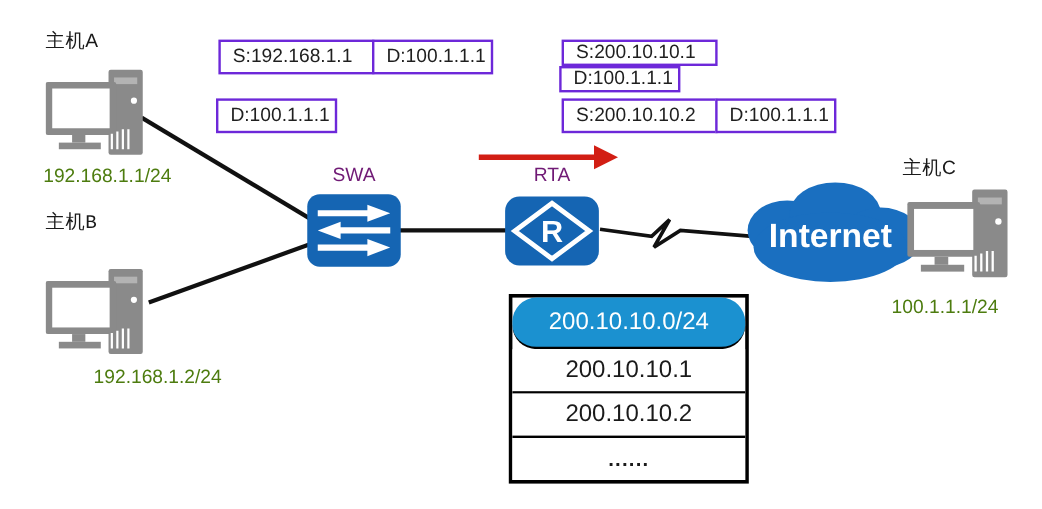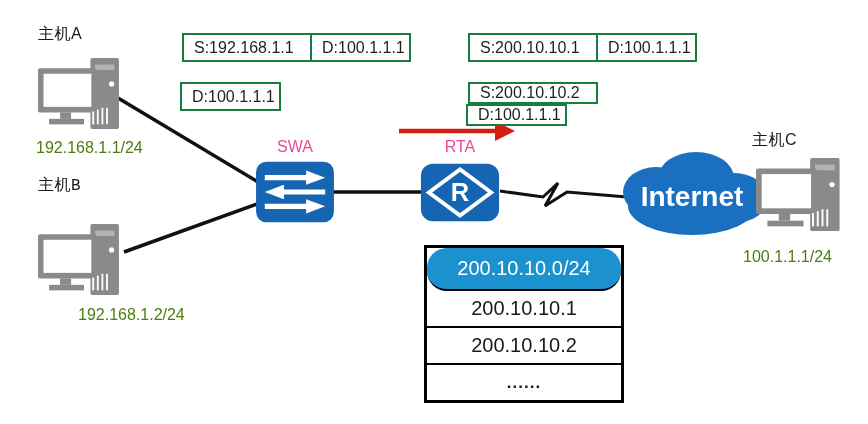--- a/index.html
+++ b/index.html
@@ -25,33 +25,33 @@
     text-align:left;z-index:2;
     letter-spacing:0.5px;
   }
   .ip-label{
     position:absolute;
     font-size:16px;color:#4d7c0f;
     z-index:2;white-space:nowrap;
   }
   .device-label{
     position:absolute;
-    font-size:16px;color:#ec4899;
+    font-size:16px;color:#701a75;
     text-align:center;z-index:2;
   }
   .icon{position:absolute;z-index:1;}
 
   
   .pkt{
     position:absolute;display:flex;
     height:29px;z-index:2;background:#fff;
   }
   .pkt-cell{
     display:flex;align-items:center;
-    border:2px solid #15803d;
+    border:2px solid #6d28d9;
     background:#fff;
     font-size:16px;color:#1f1f1f;
     padding-left:10px;box-sizing:border-box;
     white-space:nowrap;
   }
   .pkt-cell.s{width:130px;}
   .pkt-cell.d{width:101px;margin-left:-2px;}
 
   
   .nat-table{
@@ -132,25 +132,25 @@
   <div class="ip-label" style="left:34px;top:306px;margin-left:44px;">192.168.1.2/24</div>
 
   <div class="pkt" style="left:182px;top:33px;">
     <span class="pkt-cell s">S:192.168.1.1</span>
     <span class="pkt-cell d">D:100.1.1.1</span>
   </div>
   <div class="pkt" style="left:182px;top:82px;">
     <span class="pkt-cell d">D:100.1.1.1</span>
   </div>
 
-  <div class="pkt" style="left:468px;top:33px;">
+  <div class="pkt" style="left:468px;top:33px;flex-direction:column;">
     <span class="pkt-cell s">S:200.10.10.1</span>
     <span class="pkt-cell d">D:100.1.1.1</span>
   </div>
-  <div class="pkt" style="left:468px;top:82px;flex-direction:column;">
+  <div class="pkt" style="left:468px;top:82px;">
     <span class="pkt-cell s">S:200.10.10.2</span>
     <span class="pkt-cell d">D:100.1.1.1</span>
   </div>
 
   <div class="device-label" style="left:255px;top:138px;width:80px;">SWA</div>
   <svg class="icon" style="left:255px;top:161px;" width="80" height="62" viewBox="0 0 100 78">
     <rect x="1" y="1" width="98" height="76" rx="13" fill="#1565b3"></rect>
     <g stroke="#fff" stroke-width="6.5" fill="#fff">
       <line x1="12" y1="21" x2="66" y2="21"></line>
         <polygon points="64,12 88,21 64,30" stroke="none"></polygon>

